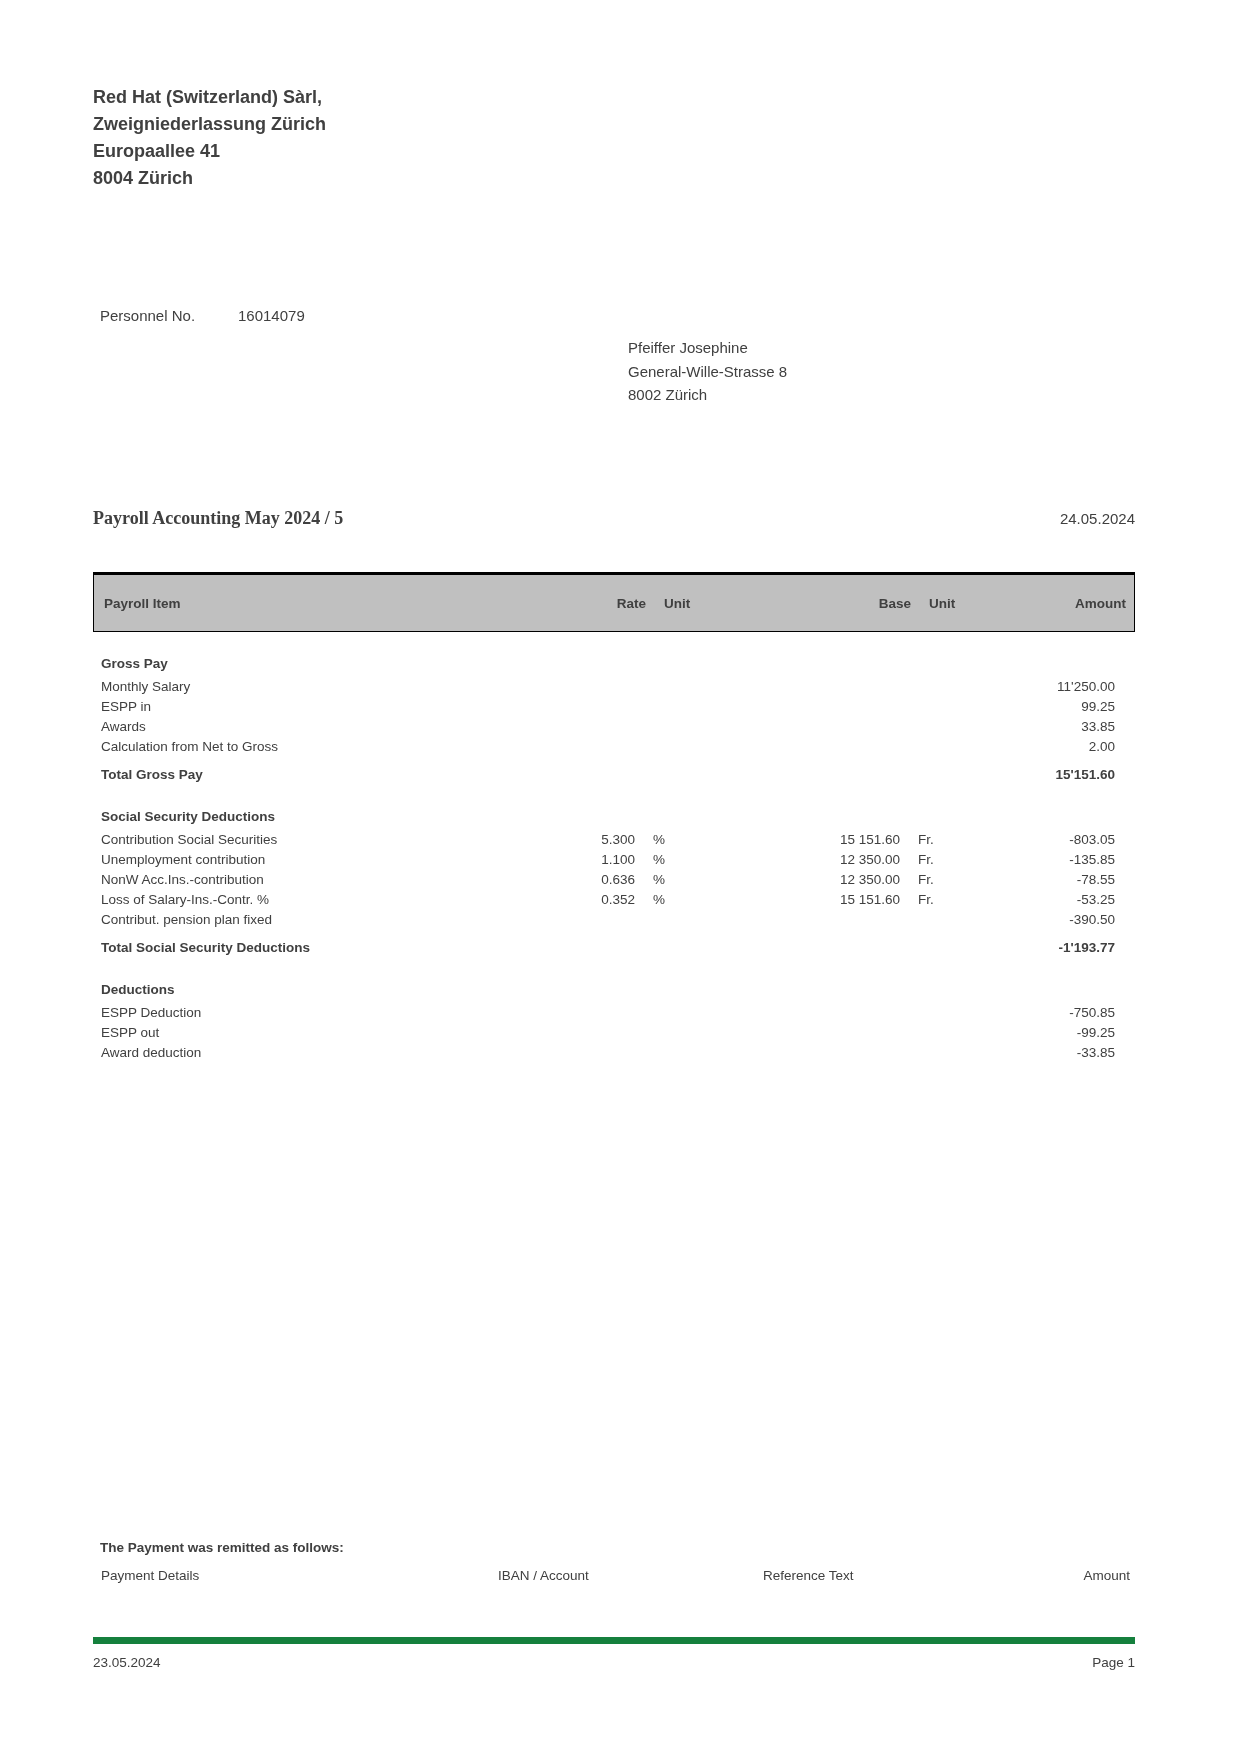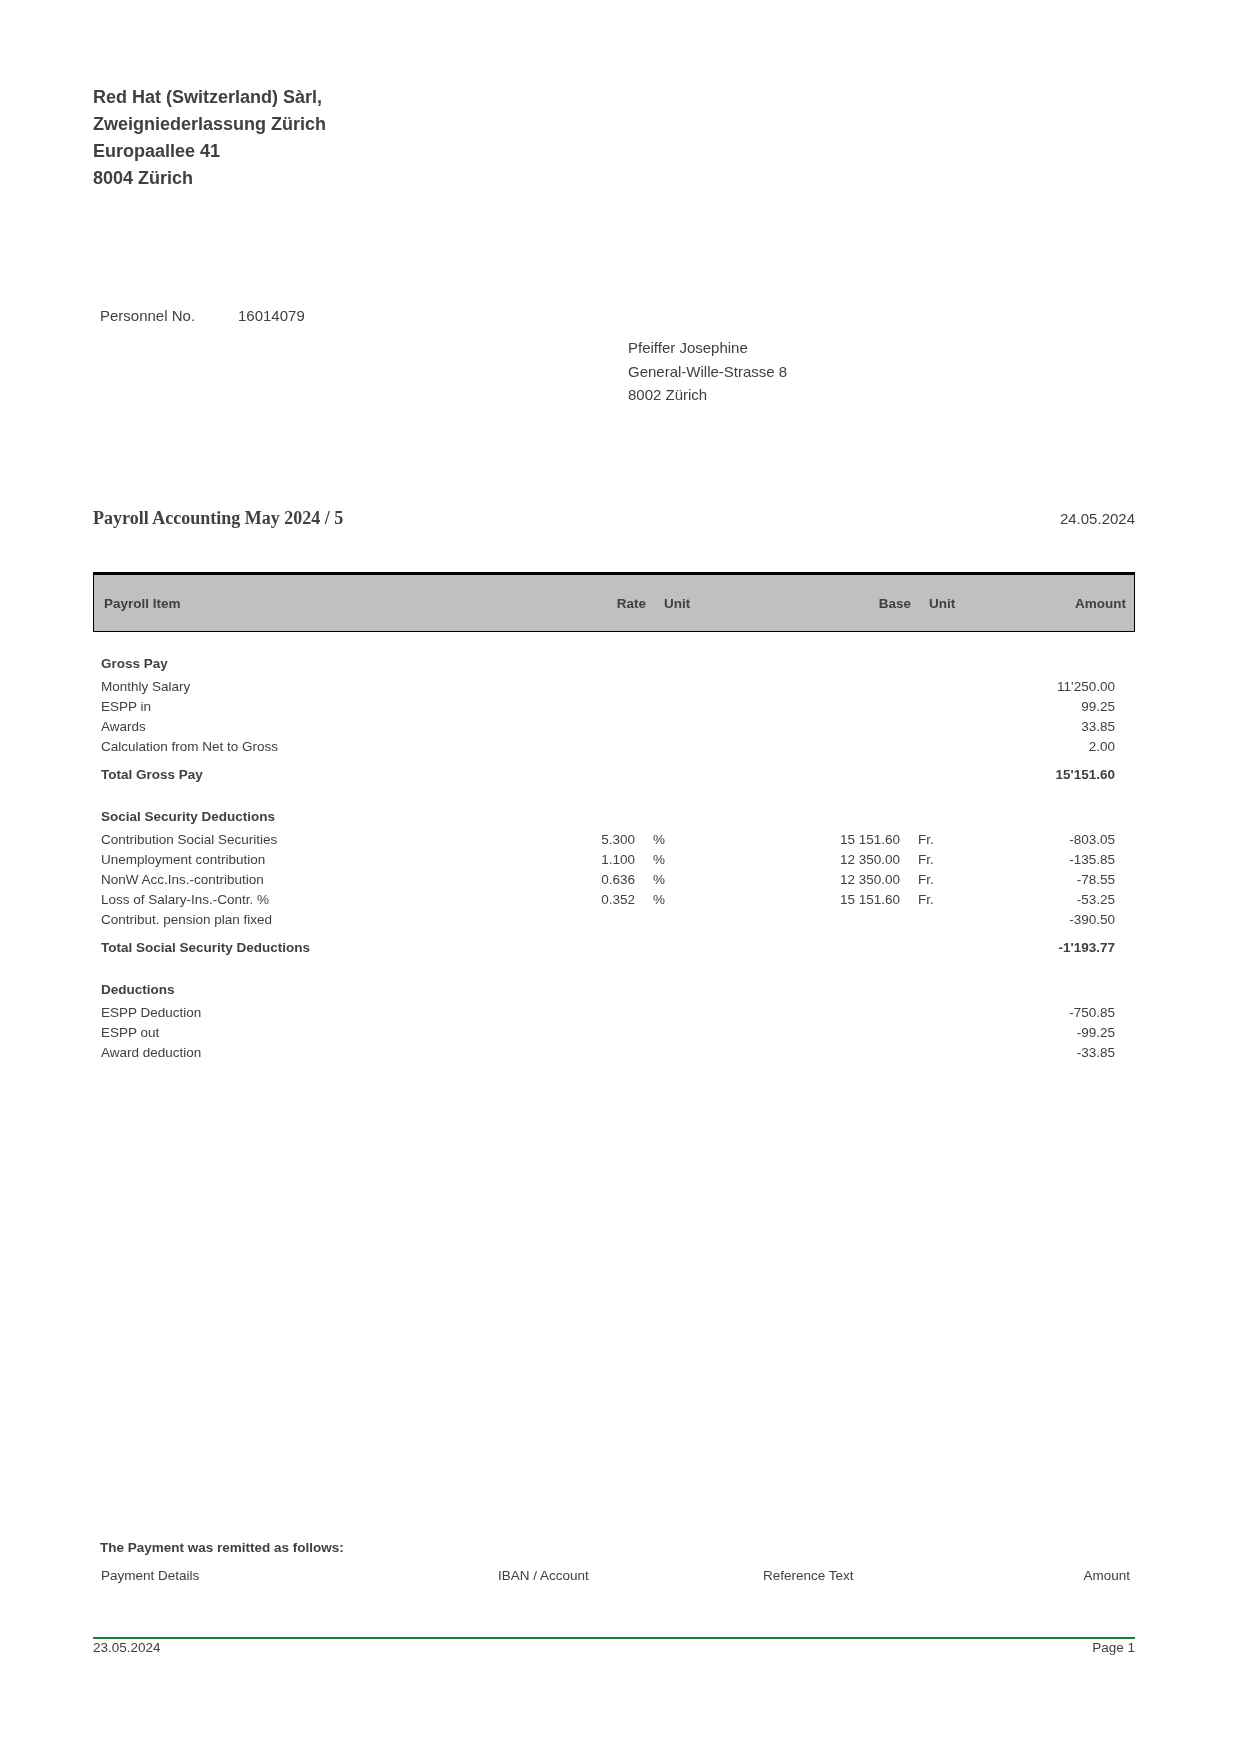--- a/index.html
+++ b/index.html
@@ -69,21 +69,21 @@
     padding: 0 5px 0 8px;
     line-height: 20px;
   }
   .pay-grid .p-amt { text-align: right; }
   .pay-headers { margin-top: 8px; }
   .pay-values  { margin-top: 7px; }
 
   
   .footer {
     position: absolute; left: 93px; top: 1637px; width: 1042px;
-    border-top: 2px solid #15803d; padding-top: 1px;
+    border-top: 7px solid #15803d; padding-top: 11px;
     display: flex; justify-content: space-between;
     font-size: 13.5px;
   }
 </style>
 </head>
 <body>
 
 <div class="page">
 
   <div class="company">

